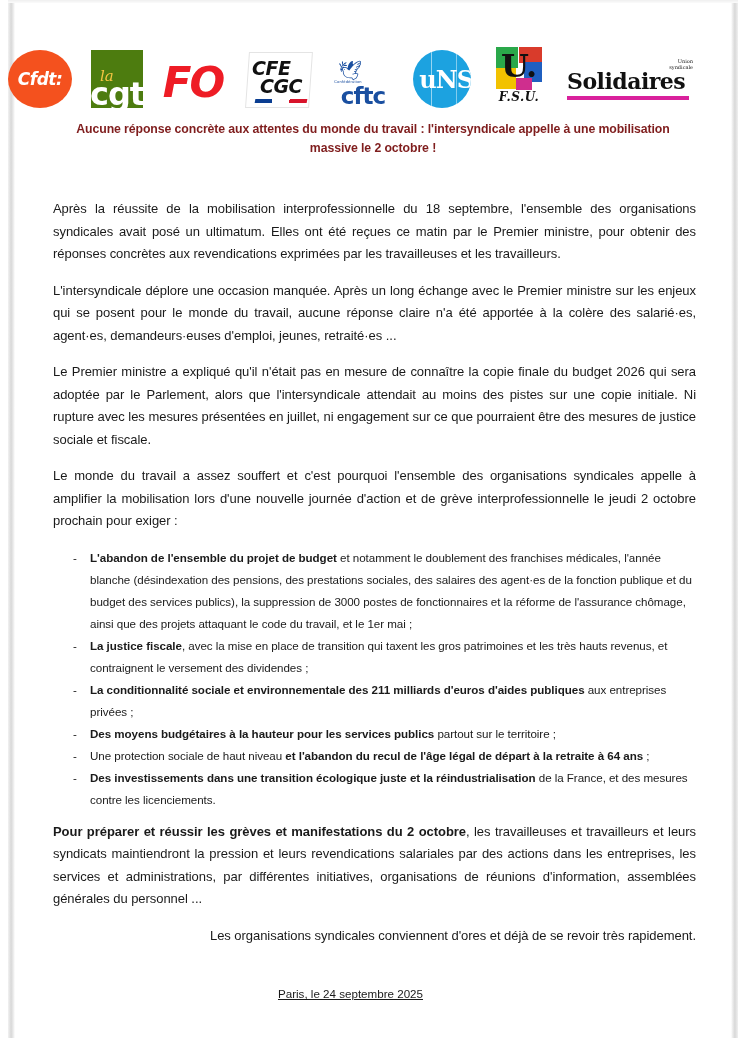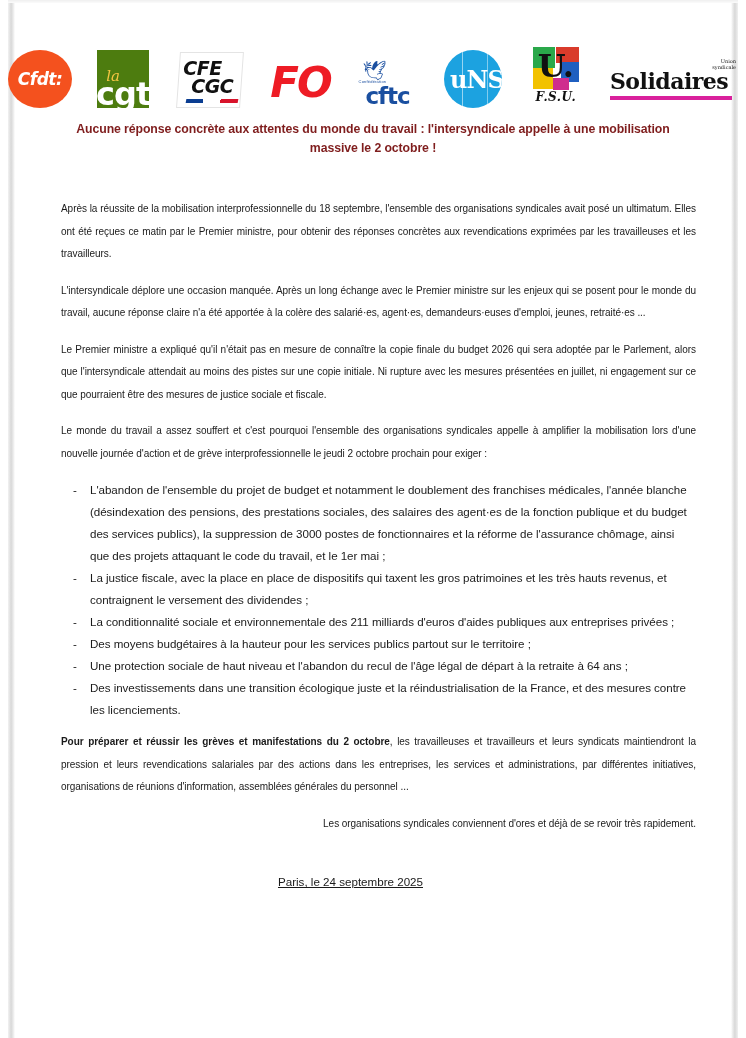--- a/index.html
+++ b/index.html
@@ -43,22 +43,22 @@
   }
 
   
   .logo-band {
     position: absolute;
     left: 0; right: 0;
     top: 36px;
     height: 72px;
     display: flex;
     align-items: flex-end;
-    justify-content: space-between;
-    gap: 2px;
+    justify-content: flex-start;
+    gap: 19px;
   }
   .logo { position: relative; flex: none; }
 
   
   .logo-cfdt {
     width: 64px; height: 58px;
     border-radius: 50%;
     background: #f4511e;
     display: flex; align-items: center; justify-content: center;
   }
@@ -283,22 +283,22 @@
   }
 
   
   .body-wrap {
     position: absolute;
     left: 45px;
     right: 42px;
     top: 198px;
   }
   p.para {
-    margin: 0 0 14px 8px;
-    font-size: 10px;
+    margin: 0 0 14px 0;
+    font-size: 13px;
     line-height: 22.5px;
     text-align: justify;
     color: #1a1a1a;
     letter-spacing: -0.05px;
   }
   p.para:last-child { margin-bottom: 0; }
   p.para.nojust { text-align: right; }
 
   ul.demands {
     margin: 0 0 10px 0;
@@ -316,21 +316,21 @@
     letter-spacing: -0.05px;
   }
   ul.demands li .dash {
     position: absolute;
     left: 20px;
     top: 0;
     color: #1a1a1a;
     font-size: 11.6px;
     line-height: 22px;
   }
-  ul.demands li b { font-weight: normal; }
+  ul.demands li b { font-weight: bold; }
 
   .signature {
     margin-top: 36px;
     text-align: center;
     padding-right: 48px;
     font-size: 11.6px;
     line-height: 22px;
     color: #1a1a1a;
     text-decoration: underline;
   }
@@ -347,29 +347,29 @@
 
     <div class="logo logo-cfdt">
       <span class="txt">Cfdt:</span>
     </div>
 
     <div class="logo logo-cgt">
       <span class="la">la</span>
       <span class="cgt">cgt</span>
     </div>
 
+    <div class="logo logo-fo">
+      <span class="txt">FO</span>
+    </div>
+
     <div class="logo logo-cfecgc">
       <span class="hexbg"></span>
       <span class="c1">CFE</span>
       <span class="c2">CGC</span>
       <span class="stripe"></span>
-    </div>
-
-    <div class="logo logo-fo">
-      <span class="txt">FO</span>
     </div>
 
     <div class="logo logo-cftc">
       <span class="bird">🕊</span>
       <span class="sm">Confédération</span>
       <span class="txt">cftc</span>
     </div>
 
     <div class="logo logo-unsa">
       <span class="txt"><span>u</span><span>N</span><span>S</span><span class="a">a</span></span>
@@ -402,21 +402,21 @@
     <p class="para">Après la réussite de la mobilisation interprofessionnelle du 18 septembre, l'ensemble des organisations syndicales avait posé un ultimatum. Elles ont été reçues ce matin par le Premier ministre, pour obtenir des réponses concrètes aux revendications exprimées par les travailleuses et les travailleurs.</p>
     <p class="para">L'intersyndicale déplore une occasion manquée. Après un long échange avec le Premier ministre sur les enjeux qui se posent pour le monde du travail, aucune réponse claire n'a été apportée à la colère des salarié·es, agent·es, demandeurs·euses d'emploi, jeunes, retraité·es ...</p>
     <p class="para">Le Premier ministre a expliqué qu'il n'était pas en mesure de connaître la copie finale du budget 2026 qui sera adoptée par le Parlement, alors que l'intersyndicale attendait au moins des pistes sur une copie initiale. Ni rupture avec les mesures présentées en juillet, ni engagement sur ce que pourraient être des mesures de justice sociale et fiscale.</p>
     <p class="para">Le monde du travail a assez souffert et c'est pourquoi l'ensemble des organisations syndicales appelle à amplifier la mobilisation lors d'une nouvelle journée d'action et de grève interprofessionnelle le jeudi 2 octobre prochain pour exiger :</p>
 
     <ul class="demands">
       <li>
         <span class="dash">-</span><b>L'abandon de l'ensemble du projet de budget</b><span> et notamment le doublement des franchises médicales, l'année blanche (désindexation des pensions, des prestations sociales, des salaires des agent·es de la fonction publique et du budget des services publics), la suppression de 3000 postes de fonctionnaires et la réforme de l'assurance chômage, ainsi que des projets attaquant le code du travail, et le 1er mai ;</span>
       </li>
       <li>
-        <span class="dash">-</span><b>La justice fiscale</b><span>, avec la place en place de dispositifs qui taxent les gros patrimoines et les très hauts revenus, et contraignent le versement des dividendes ;</span>
+        <span class="dash">-</span><b>La justice fiscale</b><span>, avec la mise en place de transition qui taxent les gros patrimoines et les très hauts revenus, et contraignent le versement des dividendes ;</span>
       </li>
       <li>
         <span class="dash">-</span><b>La conditionnalité sociale et environnementale des 211 milliards d'euros d'aides publiques</b><span> aux entreprises privées ;</span>
       </li>
       <li>
         <span class="dash">-</span><b>Des moyens budgétaires à la hauteur pour les services publics</b><span> partout sur le territoire ;</span>
       </li>
       <li>
         <span class="dash">-</span><span> Une protection sociale de haut niveau </span><b>et l'abandon du recul de l'âge légal de départ à la retraite à 64 ans</b><span> ;</span>
       </li>

